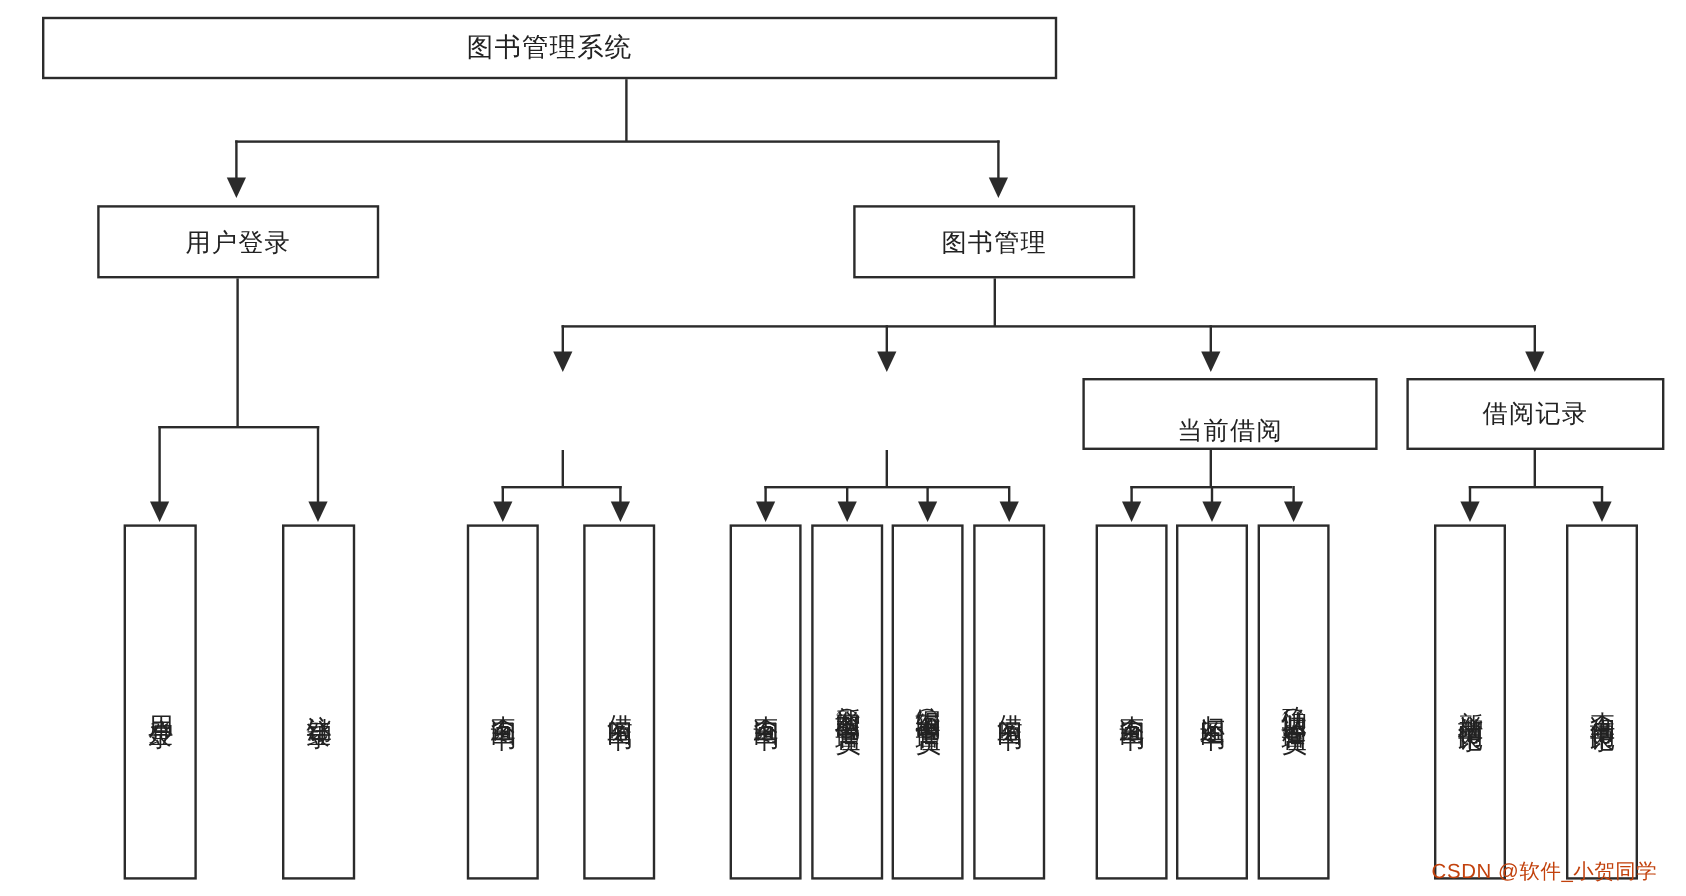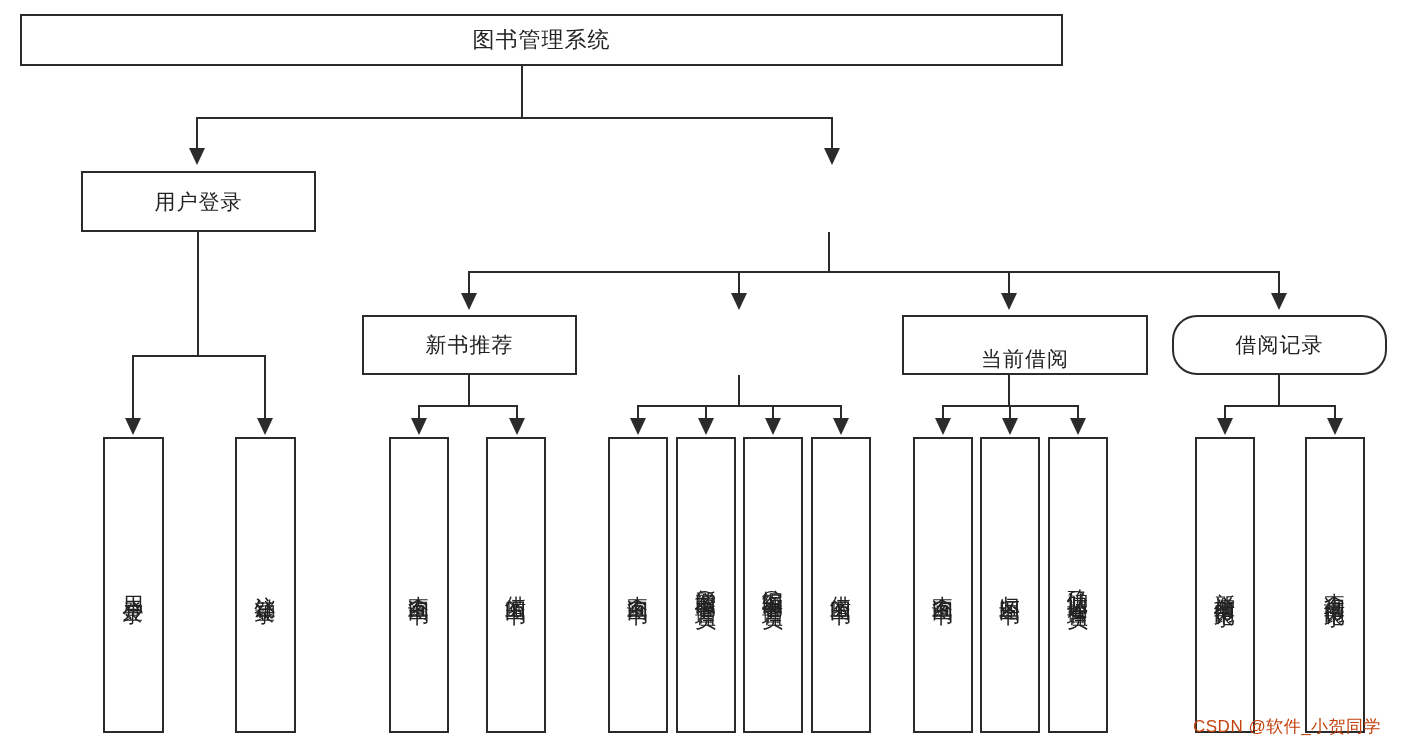--- a/index.html
+++ b/index.html
@@ -64,35 +64,38 @@
     color: #c2410c;
     white-space: nowrap;
     letter-spacing: 0.5px;
   }
 </style>
 </head>
 <body>
 
 <div id="canvas">
 
-  <div class="node horiz root" style="left:20px; top:14px; width:1043px; height:52px;">
+  <div class="node horiz root" style="left:35px; top:14px; width:846px; height:52px;">
     <span>图书管理系统</span>
   </div>
 
   <div class="edge v" style="left:521px; top:66px; width:2px; height:52px;"></div>
 
   <div class="edge h" style="left:196px; top:117px; width:637px; height:2px;"></div>
 
   <div class="edge v" style="left:196px; top:117px; width:2px; height:34px;"></div>
   <div class="arrow" style="left:189px; top:148px;"></div>
   <div class="edge v" style="left:831px; top:117px; width:2px; height:34px;"></div>
   <div class="arrow" style="left:824px; top:148px;"></div>
 
   <div class="node horiz" style="left:81px; top:171px; width:235px; height:61px;">
     <span>用户登录</span>
+  </div>
+  <div class="node horiz" style="left:711px; top:171px; width:235px; height:61px;">
+    <span>图书管理</span>
   </div>
 
   <div class="edge v" style="left:197px; top:232px; width:2px; height:124px;"></div>
   <div class="edge h" style="left:132px; top:355px; width:134px; height:2px;"></div>
   <div class="edge v" style="left:132px; top:355px; width:2px; height:66px;"></div>
   <div class="arrow" style="left:125px; top:418px;"></div>
   <div class="edge v" style="left:264px; top:355px; width:2px; height:66px;"></div>
   <div class="arrow" style="left:257px; top:418px;"></div>
 
   <div class="node vert" style="left:103px; top:437px; width:61px; height:296px;">
@@ -107,27 +110,24 @@
 
   <div class="edge v" style="left:468px; top:271px; width:2px; height:24px;"></div>
   <div class="arrow" style="left:461px; top:293px;"></div>
   <div class="edge v" style="left:738px; top:271px; width:2px; height:24px;"></div>
   <div class="arrow" style="left:731px; top:293px;"></div>
   <div class="edge v" style="left:1008px; top:271px; width:2px; height:24px;"></div>
   <div class="arrow" style="left:1001px; top:293px;"></div>
   <div class="edge v" style="left:1278px; top:271px; width:2px; height:24px;"></div>
   <div class="arrow" style="left:1271px; top:293px;"></div>
 
-  <div class="node horiz" style="left:362px; top:315px; width:215px; height:60px;">
-    <span>新书推荐</span>
-  </div>
   <div class="node horiz" style="left:902px; top:315px; width:246px; height:60px;align-items:flex-end;">
     <span>当前借阅</span>
   </div>
-  <div class="node horiz" style="left:1172px; top:315px; width:215px; height:60px;border-radius:25px;">
+  <div class="node horiz" style="left:1172px; top:315px; width:215px; height:60px;">
     <span>借阅记录</span>
   </div>
 
   <div class="edge v" style="left:468px; top:375px; width:2px; height:31px;"></div>
   <div class="edge h" style="left:418px; top:405px; width:100px; height:2px;"></div>
   <div class="edge v" style="left:418px; top:405px; width:2px; height:16px;"></div>
   <div class="arrow" style="left:411px; top:418px;"></div>
   <div class="edge v" style="left:516px; top:405px; width:2px; height:16px;"></div>
   <div class="arrow" style="left:509px; top:418px;"></div>
 

